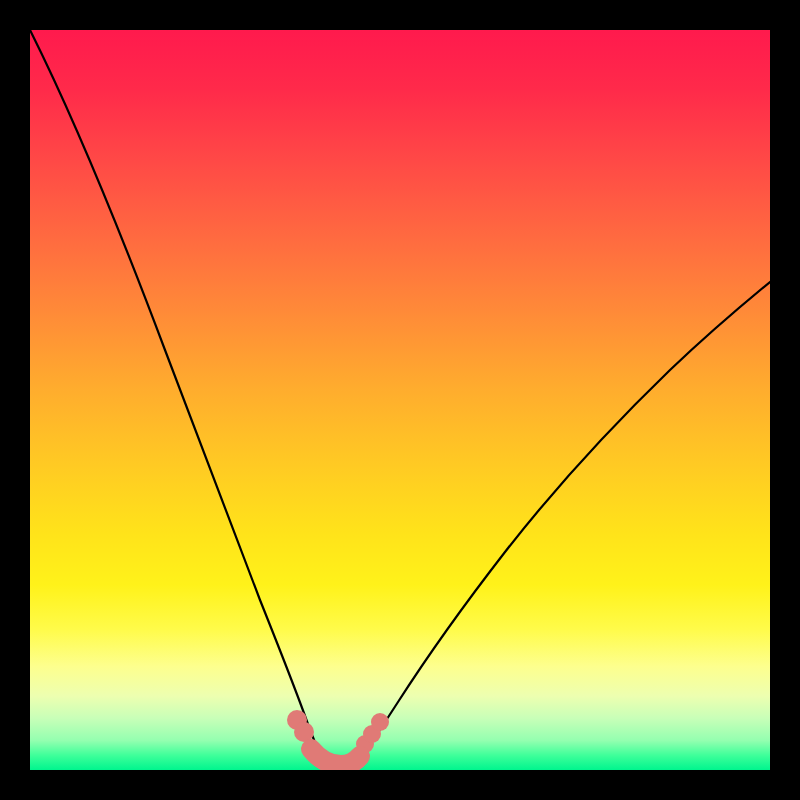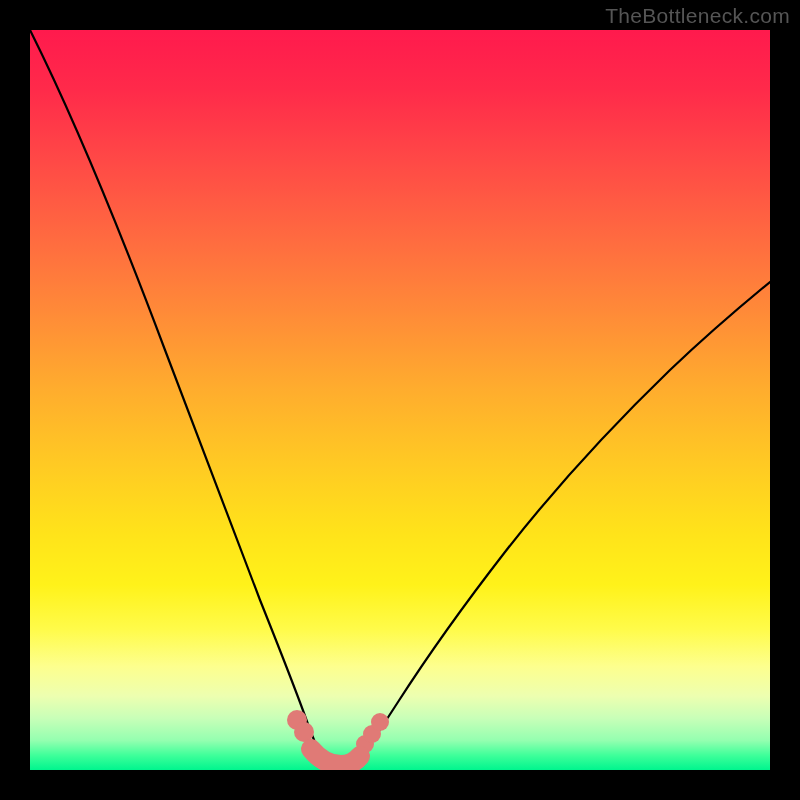--- a/index.html
+++ b/index.html
@@ -79,21 +79,20 @@
     stroke: #e07a76;
     stroke-width: 20;
     stroke-linecap: round;
     stroke-linejoin: round;
   }
 </style>
 </head>
 <body>
 
 <div class="stage">
-  <div class="watermark">TheBottleneck.com</div>
 
   <div class="plot-area">
     <div class="gradient-bg"></div>
 
     <svg class="curve" viewBox="0 0 740 740" preserveAspectRatio="none">
 
       <path class="line" d="M 0 0
                C 45 90, 90 200, 135 320
                C 170 410, 200 490, 230 570
                C 252 625, 268 665, 280 700

